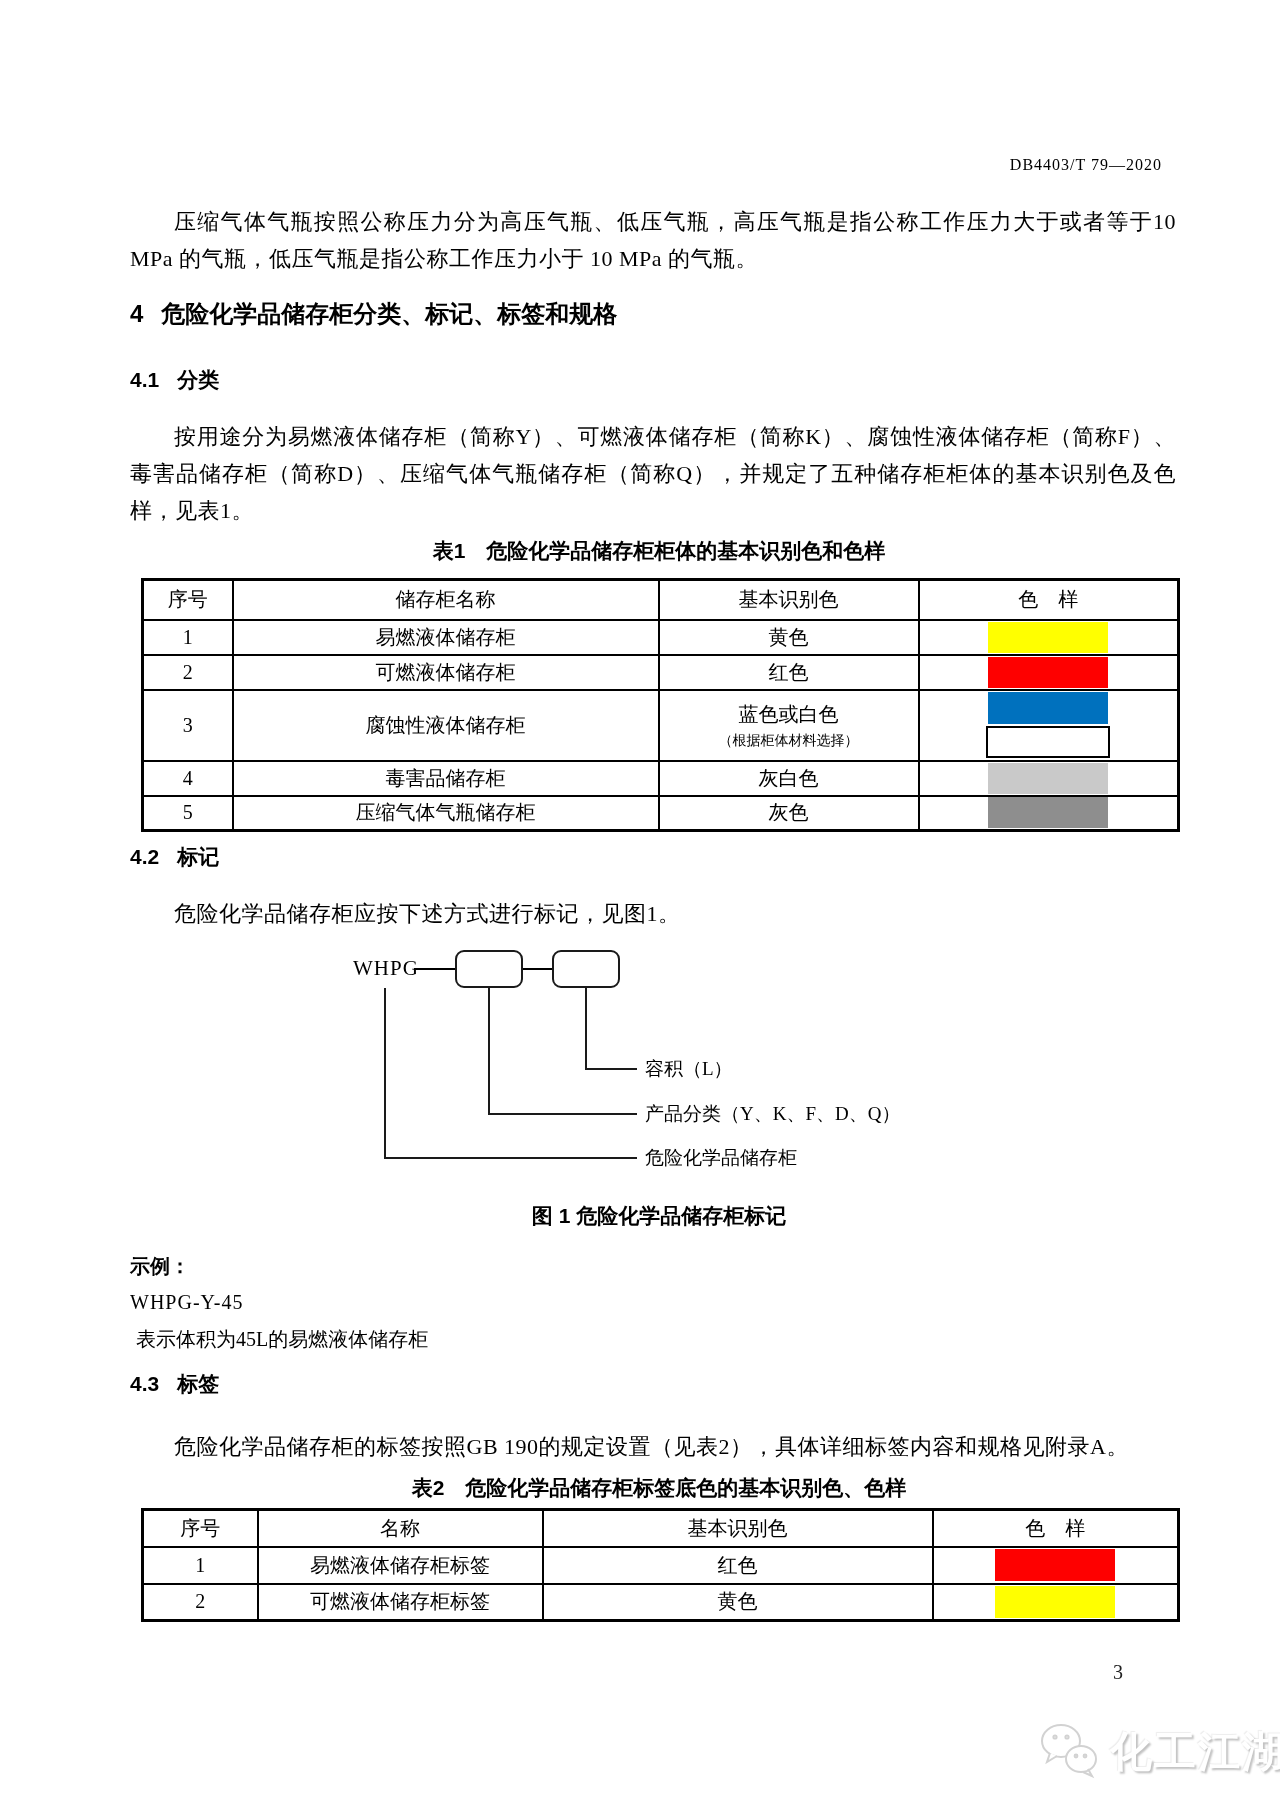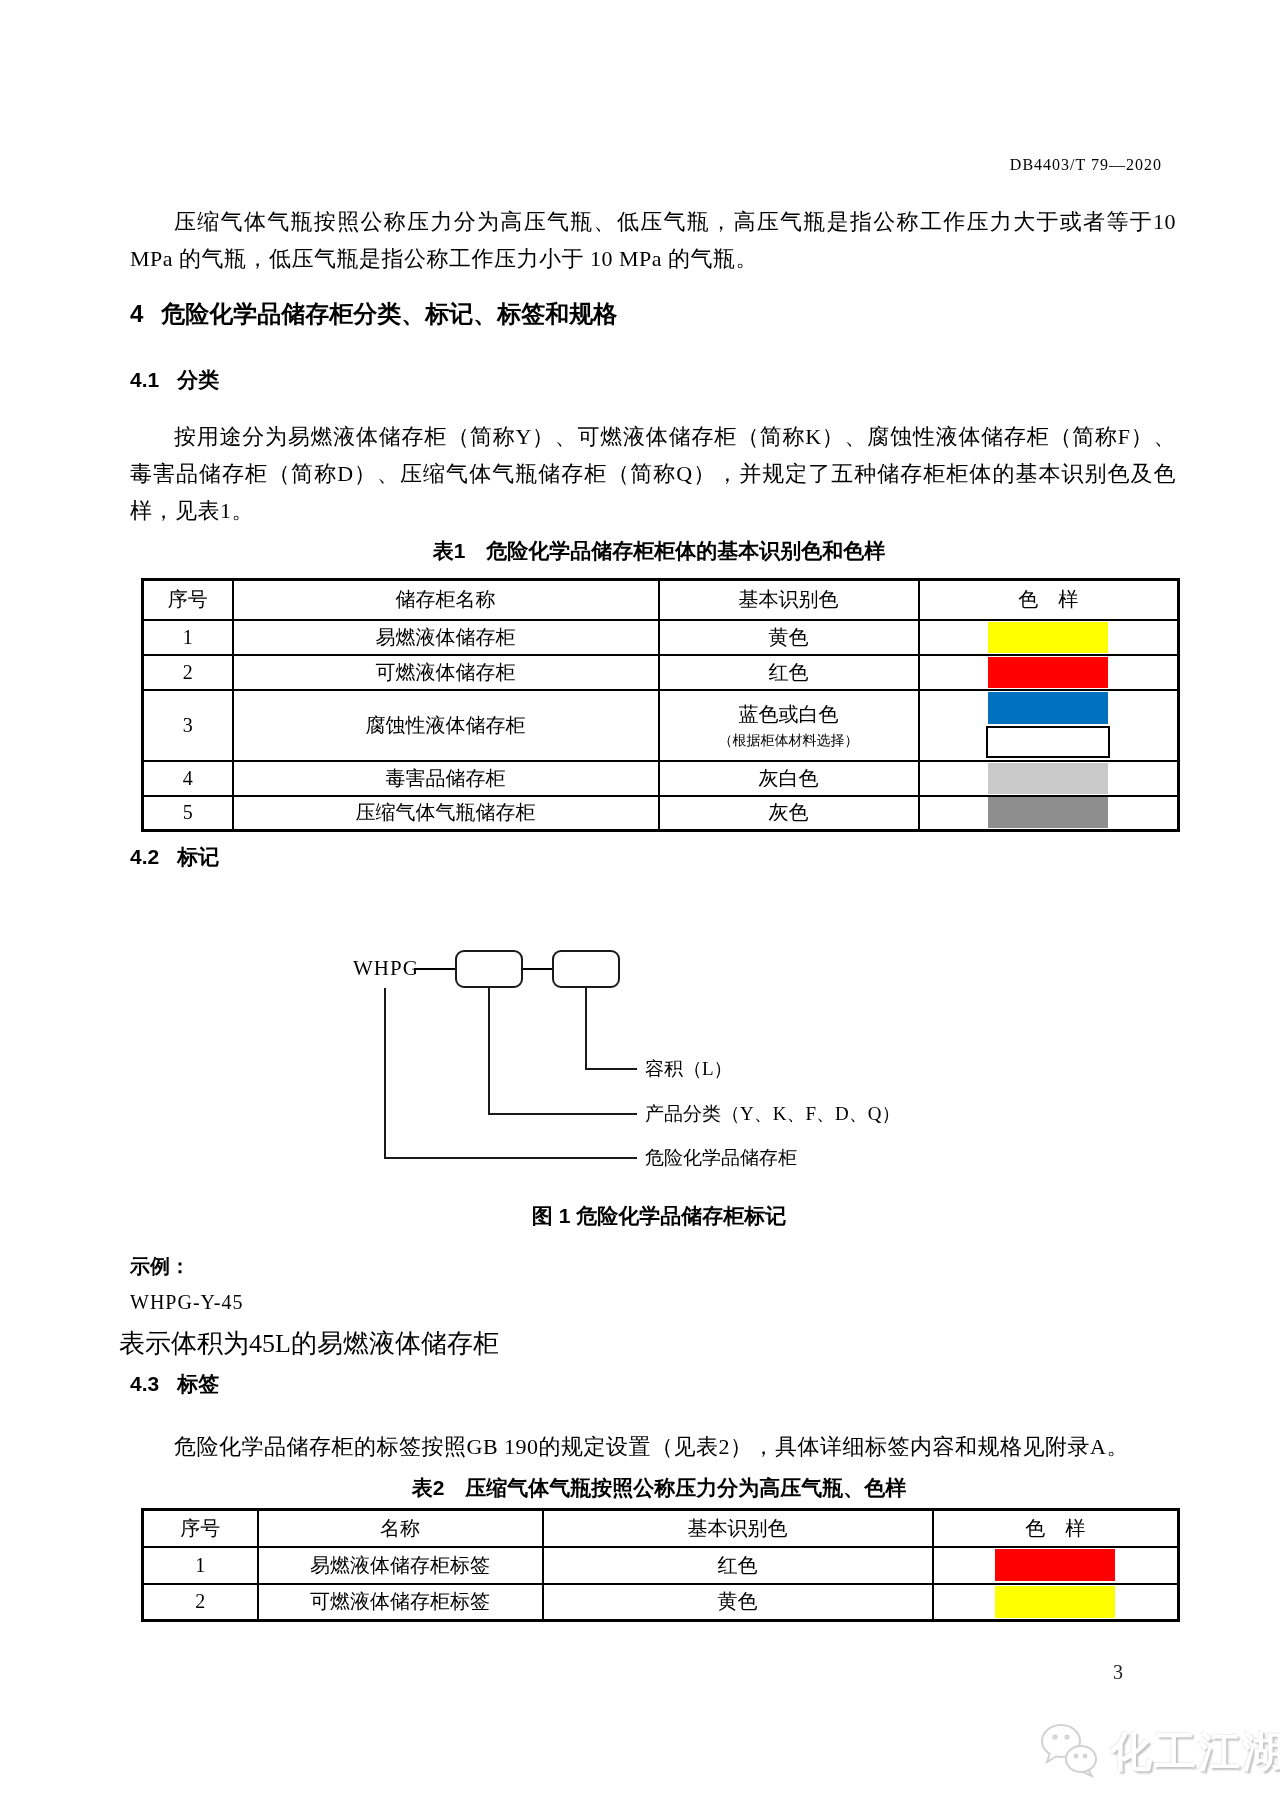--- a/index.html
+++ b/index.html
@@ -83,21 +83,21 @@
   .fig-label{
     font-size:19px;
     font-family:"Liberation Serif","DejaVu Serif",serif;
   }
   .example-label{
     left:130px;top:1253px;
     font-family:"Liberation Sans","DejaVu Sans",sans-serif;
     font-weight:bold;font-size:20px;
   }
   .example-code{left:130px;top:1291px;font-size:20px;letter-spacing:1px;}
-  .example-desc{left:119px;top:1326px;font-size:26px;}
+  .example-desc{left:136px;top:1326px;font-size:20px;}
   .page-num{left:1098px;top:1661px;width:40px;text-align:center;font-size:20px;color:#222;}
   .footer-logo{
     left:1038px;top:1716px;width:240px;height:72px;
     display:flex;align-items:center;gap:10px;
   }
   .footer-logo-text{
     font-family:"Liberation Sans","DejaVu Sans",sans-serif;
     font-weight:bold;font-size:42px;color:#ffffff;
     text-shadow:2px 2px 2px #c2c2c2,-1px -1px 1px #ededed;
     letter-spacing:2px;white-space:nowrap;
@@ -191,20 +191,21 @@
               <div class="swatch" style="background: rgb(142, 142, 142);"></div>
             </div>
           </td>
     </tr>
   </tbody>
     </table>
 
   <div class="abs heading h42">
     <span class="h-num">4.2</span><span>标记</span>
   </div>
+  <div class="abs body-para para42">危险化学品储存柜应按下述方式进行标记，见图1。</div>
 
   <div class="abs fig-prefix" style="left:353px;top:956px;">WHPG</div>
   <div class="abs fig-line" style="left:414px;top:968px;width:41px;height:2px;"></div>
   <div class="abs fig-box" style="left:455px;top:950px;"></div>
   <div class="abs fig-line" style="left:523px;top:968px;width:29px;height:2px;"></div>
   <div class="abs fig-box" style="left:552px;top:950px;"></div>
 
   <div class="abs fig-l" style="left:384px;top:988px;width:251px;height:169px;"></div>
   <div class="abs fig-l" style="left:488px;top:988px;width:147px;height:125px;"></div>
   <div class="abs fig-l" style="left:585px;top:988px;width:50px;height:80px;"></div>
@@ -217,21 +218,21 @@
 
   <div class="abs example-label">示例：</div>
   <div class="abs example-code">WHPG-Y-45</div>
   <div class="abs example-desc">表示体积为45L的易燃液体储存柜</div>
 
   <div class="abs heading h43">
     <span class="h-num">4.3</span><span>标签</span>
   </div>
   <div class="abs body-para para43">危险化学品储存柜的标签按照GB 190的规定设置（见表2），具体详细标签内容和规格见附录A。</div>
 
-  <div class="abs tbl-title t2-title">表2　压缩气体气瓶按照公称压力分为高压气瓶、色样</div>
+  <div class="abs tbl-title t2-title">表2　危险化学品储存柜标签底色的基本识别色、色样</div>
 
   <table class="abs std t2">
     <colgroup>
         <col style="width:115px">
         <col style="width:285px">
         <col style="width:390px">
         <col style="width:246px">
       </colgroup>
     <tbody>
         <tr style="height:37px;">

